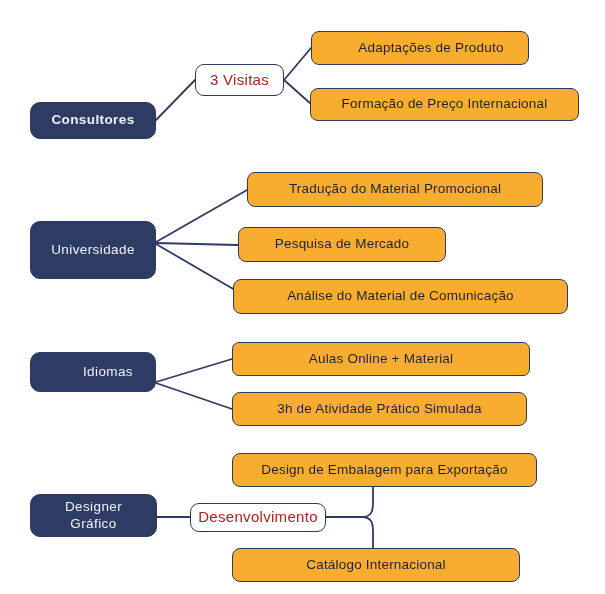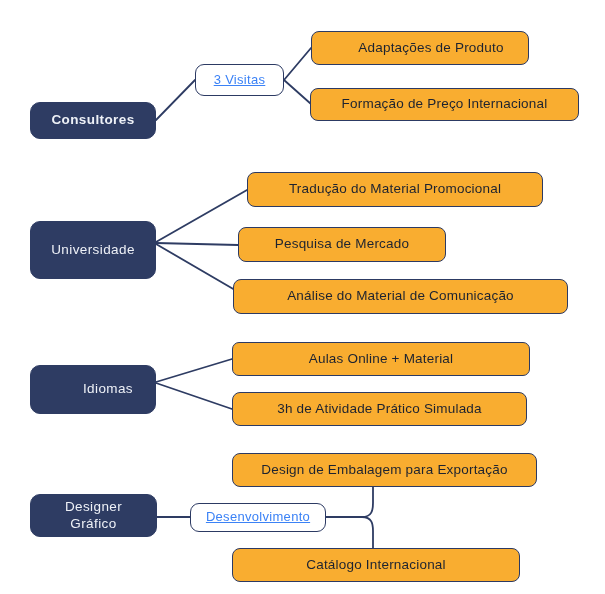--- a/index.html
+++ b/index.html
@@ -41,25 +41,24 @@
   .node-root {
     background: #2e3c63;
     color: #eef1f7;
     font-size: 13.5px;
     letter-spacing: 0.4px;
     border-color: #2e3c63;
     border-radius: 10px;
   }
   .node-mid {
     background: #ffffff;
-    color: #3b82f6;
-    font-size: 13px;
+    color: #b91c1c;
+    font-size: 15px;
     letter-spacing: 0.3px;
     border-radius: 9px;
-    text-decoration: underline;
   }
   .node-leaf {
     background: #f9ad30;
     color: #1d2330;
     font-size: 13.5px;
     letter-spacing: 0.2px;
     border-radius: 8px;
   }
 </style>
 </head>
@@ -91,21 +90,21 @@
   <div class="node node-root" style="left:30px; top:102px; width:126px; height:37px;font-weight:bold;">Consultores</div>
   <div class="node node-mid" style="left:195px; top:64px; width:89px; height:32px;">3 Visitas</div>
   <div class="node node-leaf" style="left:311px; top:31px; width:218px; height:34px;padding-left:28px;">Adaptações de Produto</div>
   <div class="node node-leaf" style="left:310px; top:88px; width:269px; height:33px;text-align:center;">Formação de Preço Internacional</div>
 
   <div class="node node-root" style="left:30px; top:221px; width:126px; height:58px;">Universidade</div>
   <div class="node node-leaf" style="left:247px; top:172px; width:296px; height:35px;">Tradução do Material Promocional</div>
   <div class="node node-leaf" style="left:238px; top:227px; width:208px; height:35px;">Pesquisa de Mercado</div>
   <div class="node node-leaf" style="left:233px; top:279px; width:335px; height:35px;">Análise do Material de Comunicação</div>
 
-  <div class="node node-root" style="left:30px; top:365px; width:126px; height:49px;padding-left:36px;">Idiomas</div>
+  <div class="node node-root" style="left:30px; top:352px; width:126px; height:40px;padding-left:36px;">Idiomas</div>
   <div class="node node-leaf" style="left:232px; top:342px; width:298px; height:34px;border-radius:7px;">Aulas Online + Material</div>
   <div class="node node-leaf" style="left:232px; top:392px; width:295px; height:34px;">3h de Atividade Prático Simulada</div>
 
   <div class="node node-root" style="left:30px; top:494px; width:127px; height:43px;">Designer
 Gráfico</div>
   <div class="node node-mid" style="left:190px; top:503px; width:136px; height:29px;">Desenvolvimento</div>
   <div class="node node-leaf" style="left:232px; top:453px; width:305px; height:34px;">Design de Embalagem para Exportação</div>
   <div class="node node-leaf" style="left:232px; top:548px; width:288px; height:34px;">Catálogo Internacional</div>
 
 </div>

